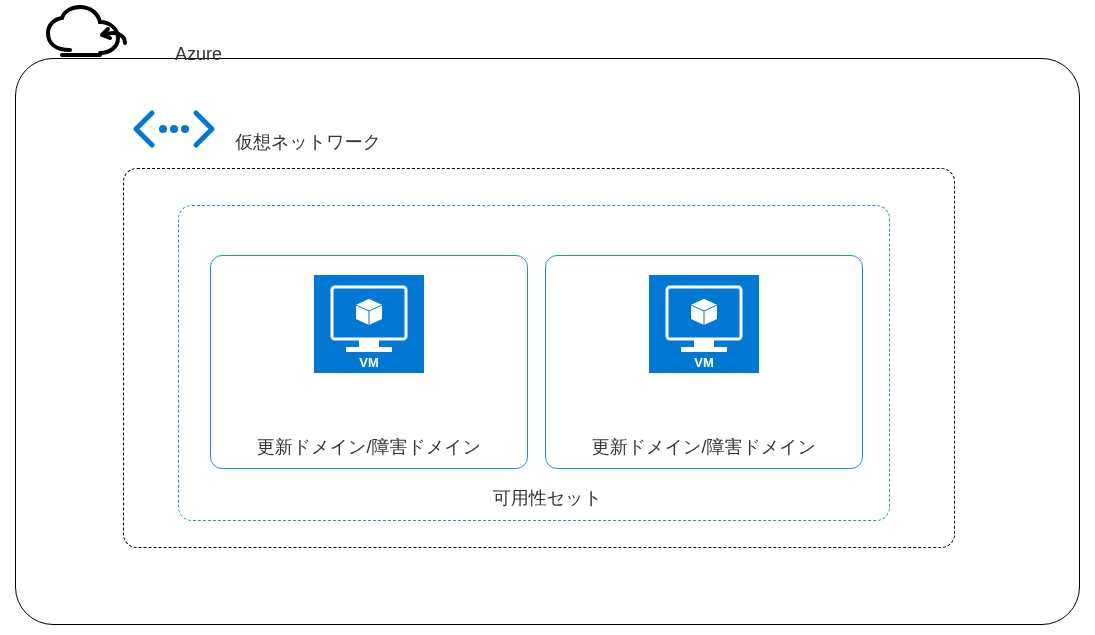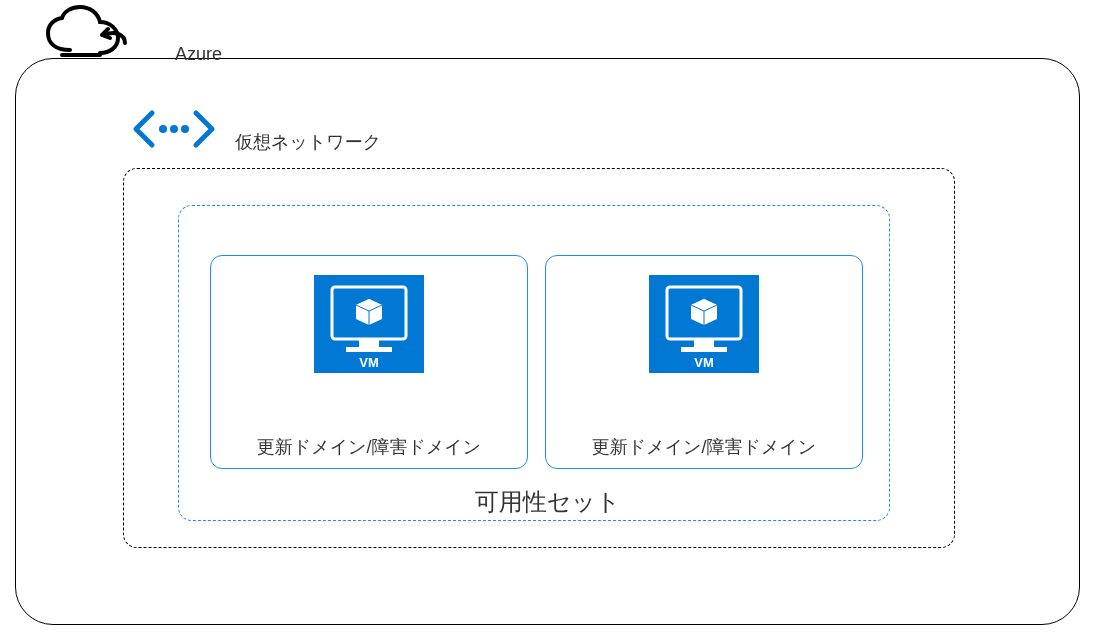--- a/index.html
+++ b/index.html
@@ -64,21 +64,21 @@
       width: 712px;
       height: 316px;
       border: 1.5px dashed #1a8cff;
       border-radius: 14px;
     }
     .avail-set-label {
       position: absolute;
       top: 486px;
       left: 50%;
       transform: translateX(-50%);
-      font-size: 24px;
+      font-size: 18px;
       color: #333;
       background: #fff;
       padding: 0 5px;
       z-index: 3;
       text-align: center;
     }
     .domain-box {
       position: absolute;
       top: 255px;
       width: 318px;

